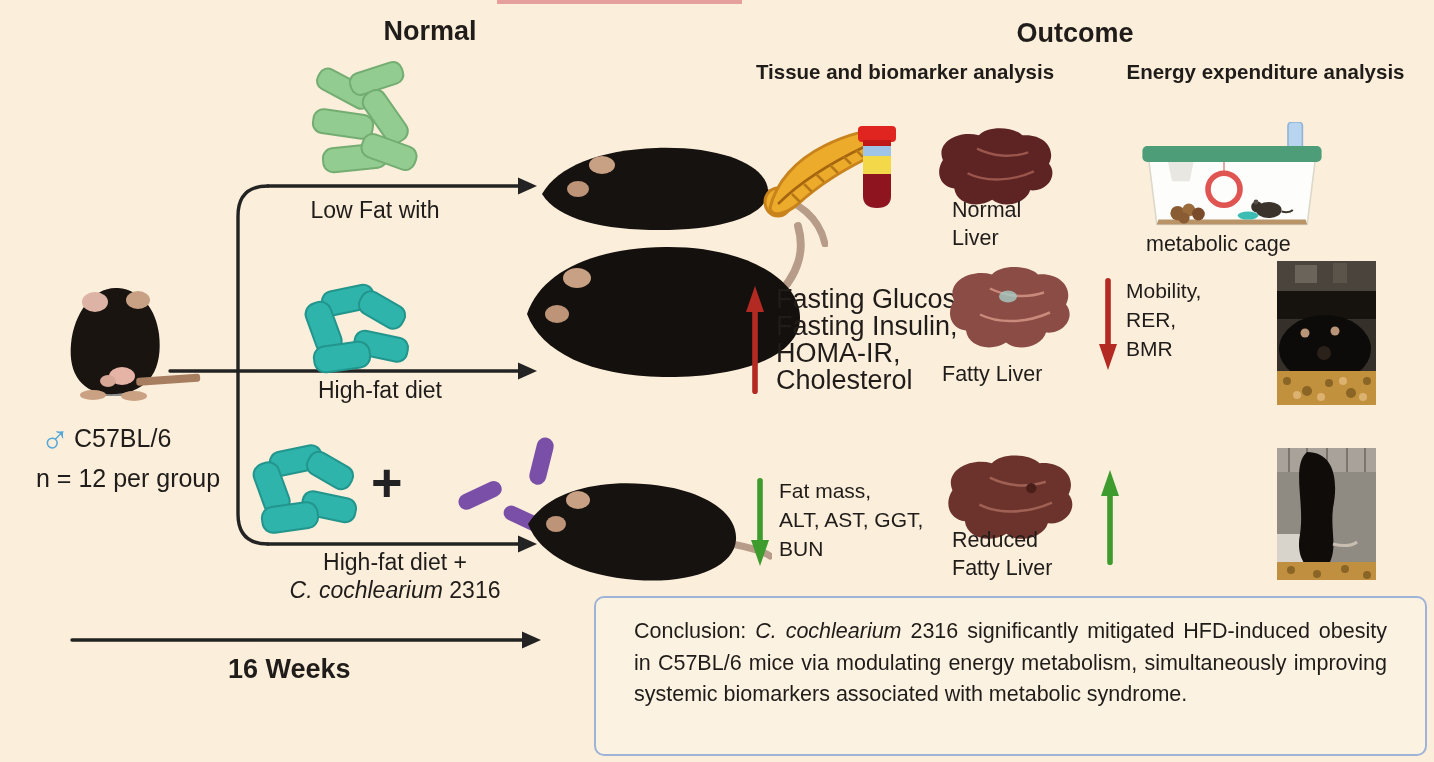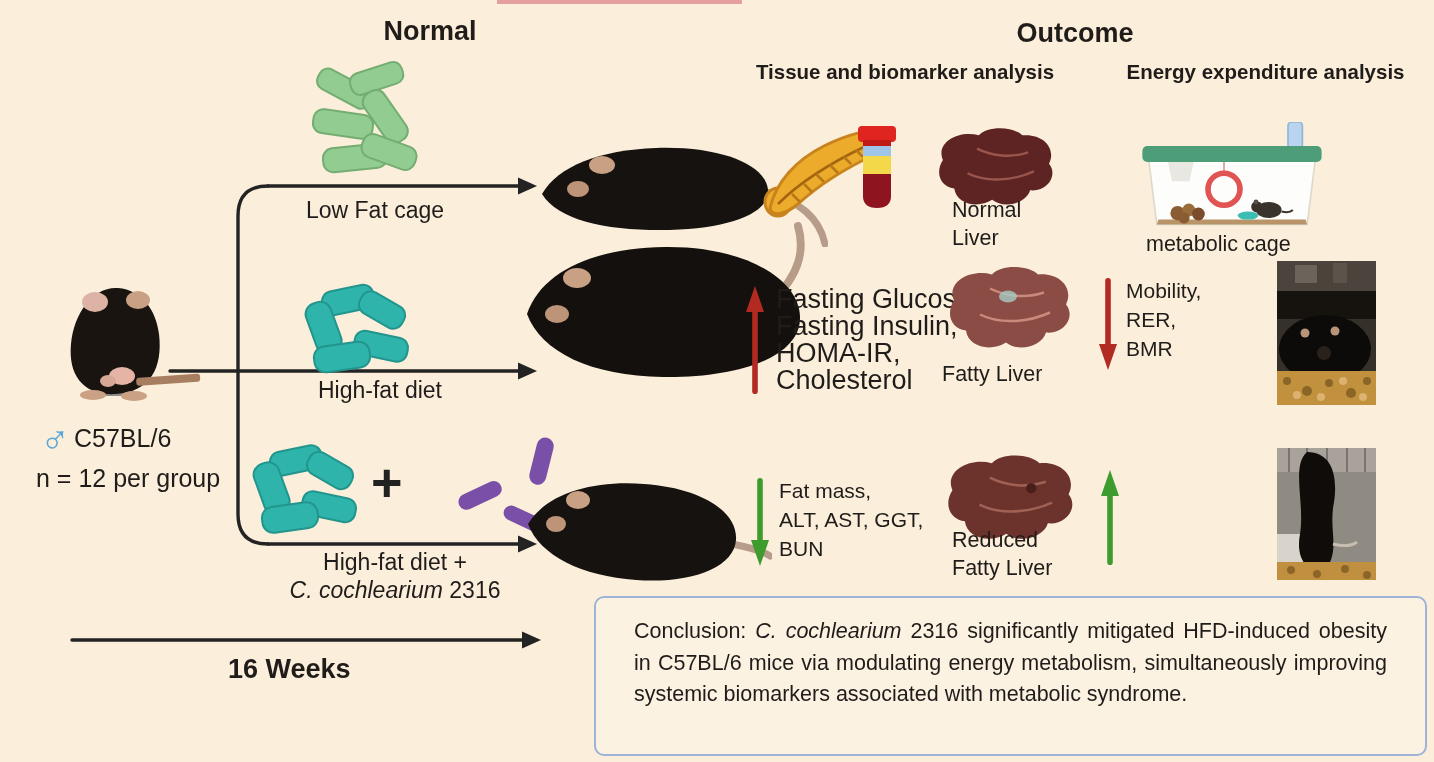--- a/index.html
+++ b/index.html
@@ -78,21 +78,21 @@
   <svg class="abs" style="left:295px;top:60px;" width="135" height="125" viewBox="0 0 135 125">
     <g fill="#93cc91" stroke="#74ad72" stroke-width="2">
       <rect x="20" y="18" width="58" height="22" rx="9" transform="rotate(28 50 30)"></rect>
       <rect x="55" y="8" width="54" height="22" rx="9" transform="rotate(-18 80 20)"></rect>
       <rect x="18" y="52" width="60" height="24" rx="10" transform="rotate(8 48 64)"></rect>
       <rect x="60" y="45" width="58" height="24" rx="10" transform="rotate(55 90 58)"></rect>
       <rect x="28" y="86" width="64" height="24" rx="10" transform="rotate(-6 60 98)"></rect>
       <rect x="66" y="80" width="56" height="24" rx="10" transform="rotate(20 94 92)"></rect>
     </g>
   </svg>
-  <div class="abs diet-label" style="left:270px;top:196px;width:210px;">Low Fat cage</div>
+  <div class="abs diet-label" style="left:270px;top:196px;width:210px;">Low Fat with</div>
 
   <svg class="abs" style="left:292px;top:282px;" width="130" height="95" viewBox="0 0 130 95">
     <g fill="#2fb4ab" stroke="#22958d" stroke-width="2">
       <rect x="30" y="6" width="52" height="24" rx="10" transform="rotate(-12 56 18)"></rect>
       <rect x="66" y="16" width="48" height="24" rx="10" transform="rotate(30 90 28)"></rect>
       <rect x="6" y="30" width="52" height="26" rx="11" transform="rotate(70 30 44)"></rect>
       <rect x="62" y="52" width="54" height="24" rx="10" transform="rotate(12 88 64)"></rect>
       <rect x="22" y="62" width="56" height="26" rx="11" transform="rotate(-8 50 75)"></rect>
     </g>
   </svg>

